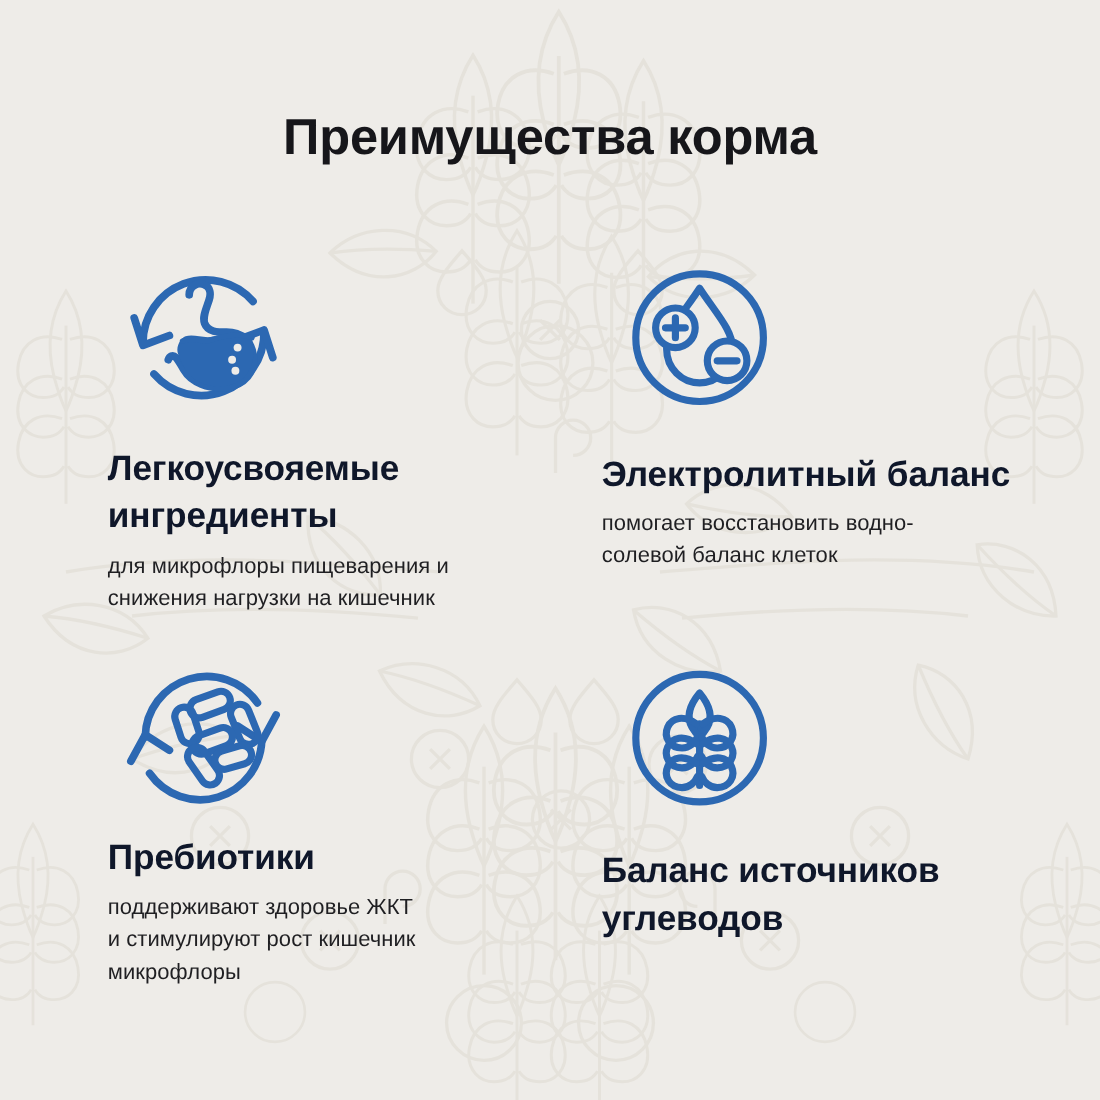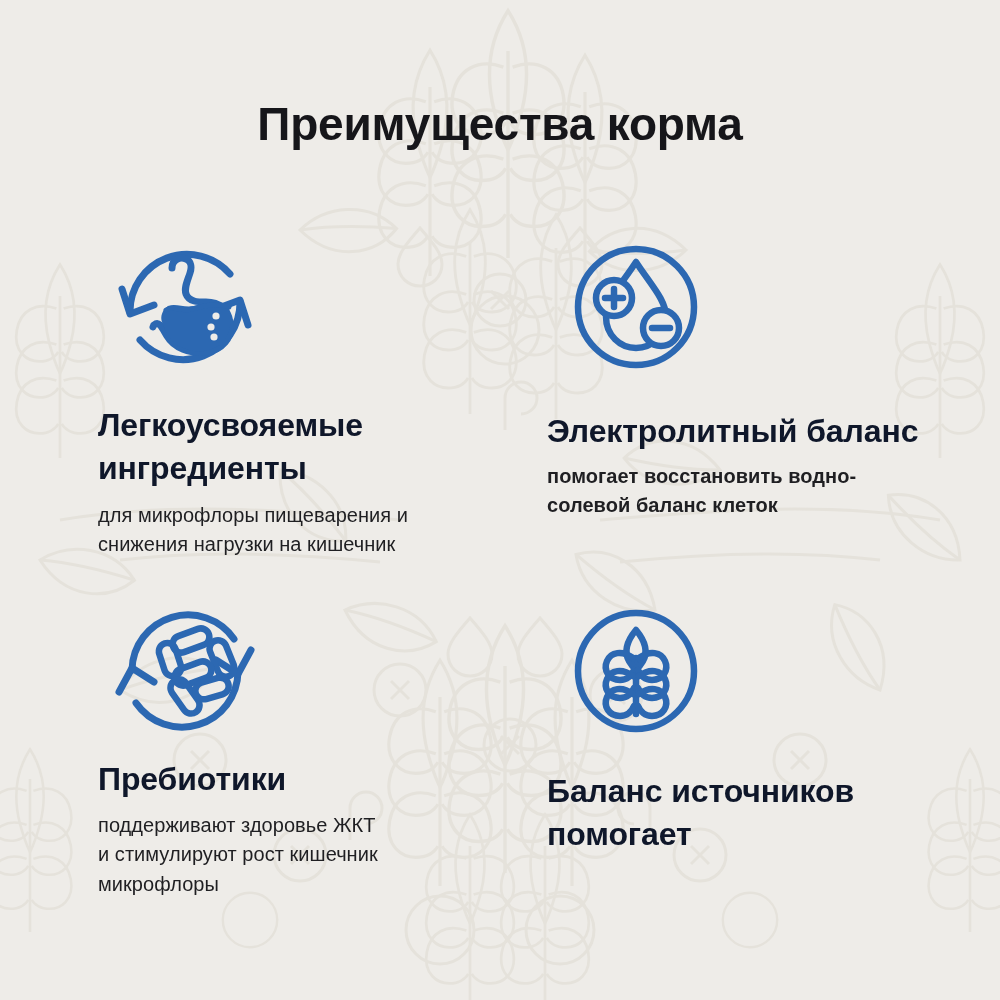--- a/index.html
+++ b/index.html
@@ -81,21 +81,21 @@
     white-space: pre-line;
   }
 
   
   .c1 .icon-wrap { margin-left: 12px; }
   .c1 .card-title { margin-top: 22px; }
   .c1 .card-desc  { margin-top: 11px; }
 
   .c2 .icon-wrap { margin-left: 14px; }
   .c2 .card-title { margin-top: 28px; }
-  .c2 .card-desc  { margin-top: 9px; font-weight: bold; }
+  .c2 .card-desc  { margin-top: 9px; }
 
   .c3 .icon-wrap { margin-left: 12px; }
   .c3 .card-title { margin-top: 12px; }
   .c3 .card-desc  { margin-top: 10px; }
 
   .c4 .icon-wrap { margin-left: 14px; }
   .c4 .card-title { margin-top: 24px; }
   .c4 .card-desc  { margin-top: 11px; }
 </style>
 </head>
@@ -302,16 +302,16 @@
 
           <path d="M72,80 C61,72 50,74 46,83 C42,92 48,102 59,102 C66,102 71,97 73,92"></path>
           <path d="M78,80 C89,72 100,74 104,83 C108,92 102,102 91,102 C84,102 79,97 77,92"></path>
 
           <path d="M72,98 C61,90 50,92 46,101 C42,110 48,120 59,120 C66,120 71,115 73,110"></path>
           <path d="M78,98 C89,90 100,92 104,101 C108,110 102,120 91,120 C84,120 79,115 77,110"></path>
         </g>
       </svg>
     </span>
     <p class="card-title">Баланс источников
-помогает</p>
+углеводов</p>
   </div>
 
 </div>
 
 </body></html>

